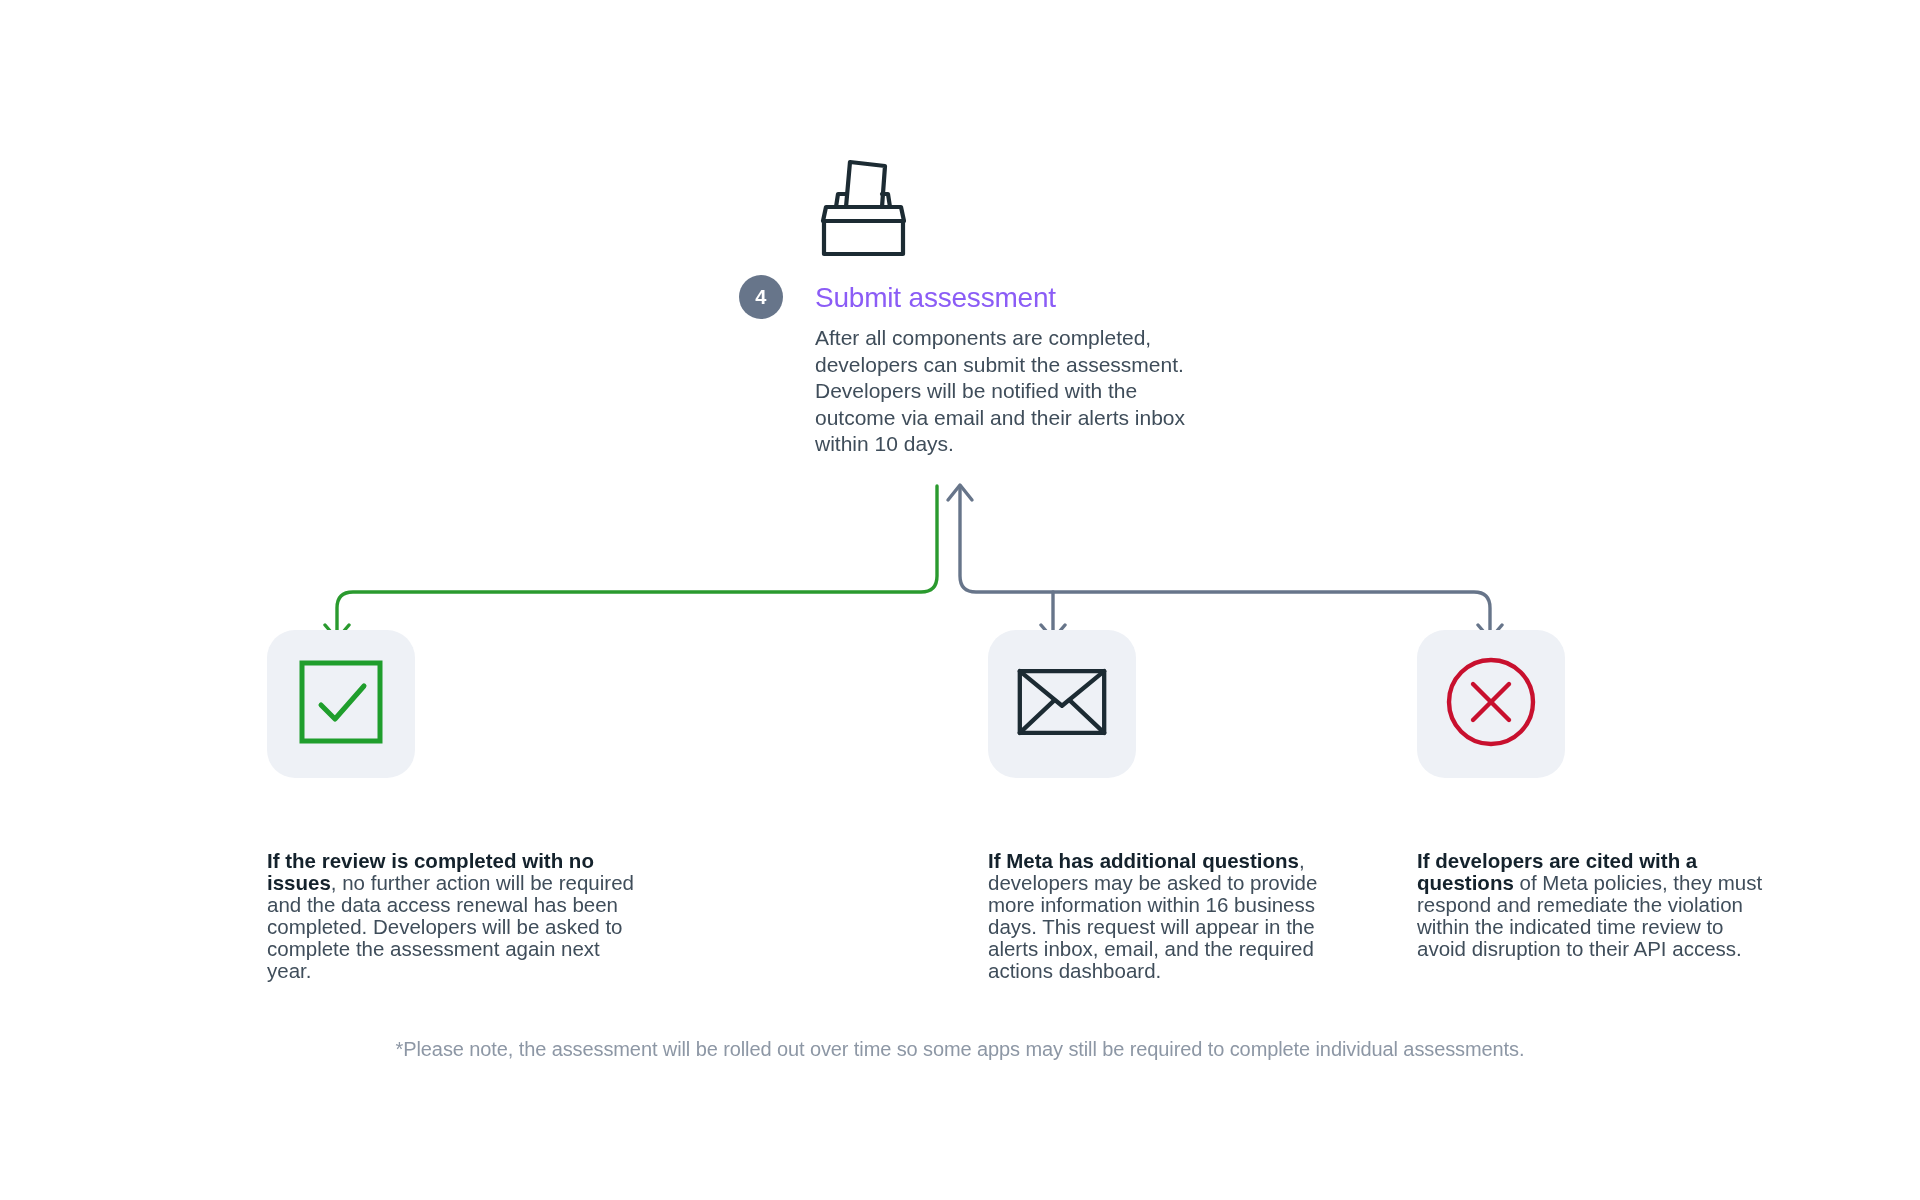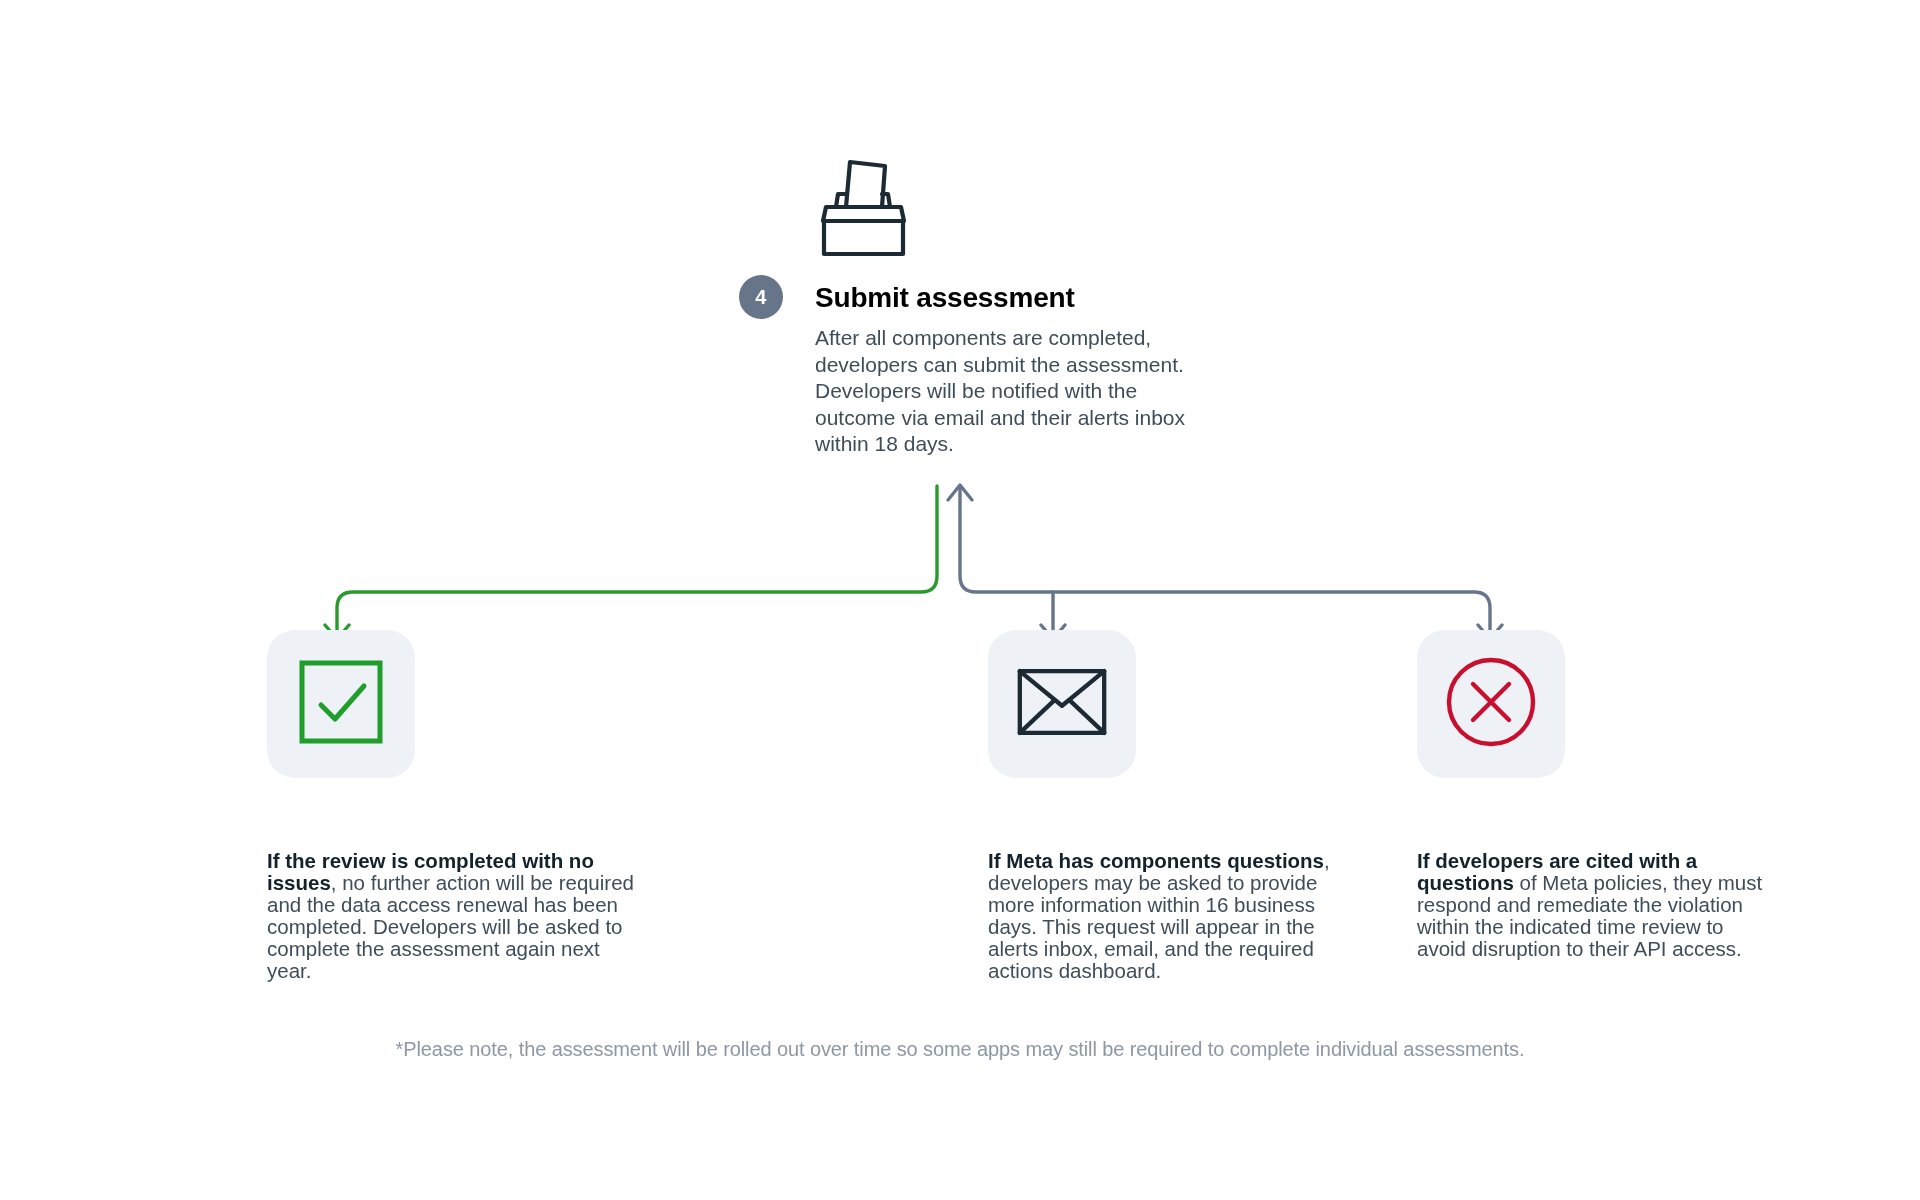--- a/index.html
+++ b/index.html
@@ -51,22 +51,22 @@
     display: flex;
     align-items: center;
     justify-content: center;
     letter-spacing: 0.2px;
   }
   .step-title {
     position: absolute;
     left: 0px;
     top: 132px;
     font-size: 28px;
-    font-weight: 700;
-    color: #000000;
+    font-weight: 400;
+    color: #8b5cf6;
     letter-spacing: -0.2px;
     white-space: nowrap;
   }
   .step-body {
     position: absolute;
     left: 0px;
     top: 175px;
     width: 378px;
     font-size: 21px;
     line-height: 26.5px;
@@ -145,21 +145,21 @@
         <path d="M21 57 L75 57"></path>
 
         <path d="M9 71 L9 104 L88 104 L88 71"></path>
       </svg>
     </div>
 
     <div class="step-badge">4</div>
 
     <div class="step-title">Submit assessment</div>
 
-    <div class="step-body">After all components are completed, developers can submit the assessment. Developers will be notified with the outcome via email and their alerts inbox within 18 days.</div>
+    <div class="step-body">After all components are completed, developers can submit the assessment. Developers will be notified with the outcome via email and their alerts inbox within 10 days.</div>
   </div>
 
   <svg id="connectors" viewBox="0 0 1920 200">
 
     <g stroke="#2a9a2e" stroke-width="3.4" fill="none" stroke-linecap="round" stroke-linejoin="round">
       <path d="M937 46 L937 136 Q937 152 921 152 L353 152 Q337 152 337 168 L337 197"></path>
       <path d="M325 185 L337 199 L349 185"></path>
     </g>
 
     <g stroke="#67758a" stroke-width="3.4" fill="none" stroke-linecap="round" stroke-linejoin="round">
@@ -193,21 +193,21 @@
       <span>
         <svg viewBox="0 0 96 72" width="90" height="68" fill="none" stroke="#1c2b33" stroke-width="4.6" stroke-linecap="round" stroke-linejoin="round">
           <rect x="3" y="3" width="90" height="66"></rect>
           <path d="M3 3 L48 40 L93 3"></path>
           <path d="M3 69 L40 34"></path>
           <path d="M93 69 L56 34"></path>
         </svg>
       </span>
     </div>
     <div class="outcome-text">
-      <b>If Meta has components questions</b><span>, developers may be asked to provide more information within 16 business days. This request will appear in the alerts inbox, email, and the required actions dashboard.</span>
+      <b>If Meta has additional questions</b><span>, developers may be asked to provide more information within 16 business days. This request will appear in the alerts inbox, email, and the required actions dashboard.</span>
     </div>
   </div>
 
   <div class="outcome col-right">
     <div class="outcome-tile">
       <span>
         <svg viewBox="0 0 92 92" width="92" height="92" fill="none" stroke="#c8102e" stroke-width="4.4" stroke-linecap="round" stroke-linejoin="round">
           <circle cx="46" cy="46" r="42"></circle>
           <path d="M28 28 L64 64"></path>
           <path d="M64 28 L28 64"></path>

